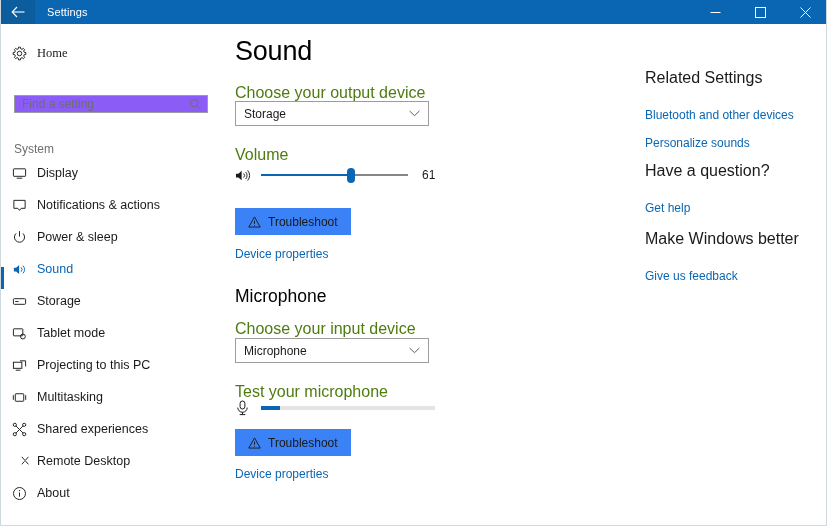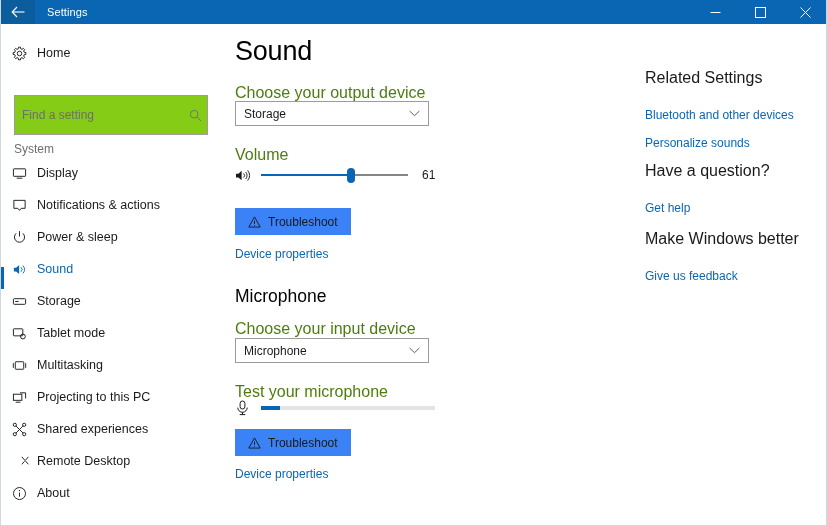--- a/index.html
+++ b/index.html
@@ -85,29 +85,30 @@
   }
   .home-icon {
     width: 36px;
     display: flex;
     align-items: center;
     justify-content: center;
   }
   .home-label {
     font-size: 12.5px;
     color: #1a1a1a;
+    font-family: Liberation Serif, serif;
   }
   .search-box {
     position: absolute;
     top: 71px;
     left: 13px;
     width: 194px;
-    height: 40px;
+    height: 18px;
     border: 1px solid #9c9c9c;
-    background: #84cc16;
+    background: #8b5cf6;
     display: flex;
     align-items: center;
     box-sizing: border-box;
     cursor: text;
   }
   .search-input {
     border: none;
     outline: none;
     background: transparent;
     font-family: "Liberation Sans", sans-serif;
@@ -465,37 +466,37 @@
             <rect x="1.5" y="3" width="10" height="7.5" rx="0.6" fill="none" stroke="currentColor" stroke-width="1"></rect>
             <circle cx="11.6" cy="11.2" r="2.6" fill="none" stroke="currentColor" stroke-width="1"></circle>
           </svg>
         </span>
         <span class="nav-label">Tablet mode</span>
       </div>
 
       <div class="nav-item">
         <span class="nav-icon">
           <svg width="15" height="15" viewBox="0 0 16 16" aria-hidden="true">
+            <rect x="1.5" y="4.5" width="9" height="6.5" fill="none" stroke="currentColor" stroke-width="1"></rect>
+            <path d="M8.5 3 h6 v6" fill="none" stroke="currentColor" stroke-width="1"></path>
+            <line x1="4" y1="13" x2="9" y2="13" stroke="currentColor" stroke-width="1"></line>
+          </svg>
+        </span>
+        <span class="nav-label">Projecting to this PC</span>
+      </div>
+
+      <div class="nav-item">
+        <span class="nav-icon">
+          <svg width="15" height="15" viewBox="0 0 16 16" aria-hidden="true">
             <rect x="3.5" y="4" width="9" height="8" rx="0.6" fill="none" stroke="currentColor" stroke-width="1"></rect>
             <line x1="1.4" y1="5.5" x2="1.4" y2="10.5" stroke="currentColor" stroke-width="1"></line>
             <line x1="14.6" y1="5.5" x2="14.6" y2="10.5" stroke="currentColor" stroke-width="1"></line>
           </svg>
         </span>
         <span class="nav-label">Multitasking</span>
-      </div>
-
-      <div class="nav-item">
-        <span class="nav-icon">
-          <svg width="15" height="15" viewBox="0 0 16 16" aria-hidden="true">
-            <rect x="1.5" y="4.5" width="9" height="6.5" fill="none" stroke="currentColor" stroke-width="1"></rect>
-            <path d="M8.5 3 h6 v6" fill="none" stroke="currentColor" stroke-width="1"></path>
-            <line x1="4" y1="13" x2="9" y2="13" stroke="currentColor" stroke-width="1"></line>
-          </svg>
-        </span>
-        <span class="nav-label">Projecting to this PC</span>
       </div>
 
       <div class="nav-item">
         <span class="nav-icon">
           <svg width="15" height="15" viewBox="0 0 16 16" aria-hidden="true">
             <circle cx="3" cy="3" r="1.7" fill="none" stroke="currentColor" stroke-width="1"></circle>
             <circle cx="13" cy="3" r="1.7" fill="none" stroke="currentColor" stroke-width="1"></circle>
             <circle cx="3" cy="13" r="1.7" fill="none" stroke="currentColor" stroke-width="1"></circle>
             <circle cx="13" cy="13" r="1.7" fill="none" stroke="currentColor" stroke-width="1"></circle>
             <line x1="4.3" y1="4.3" x2="11.7" y2="11.7" stroke="currentColor" stroke-width="1"></line>

